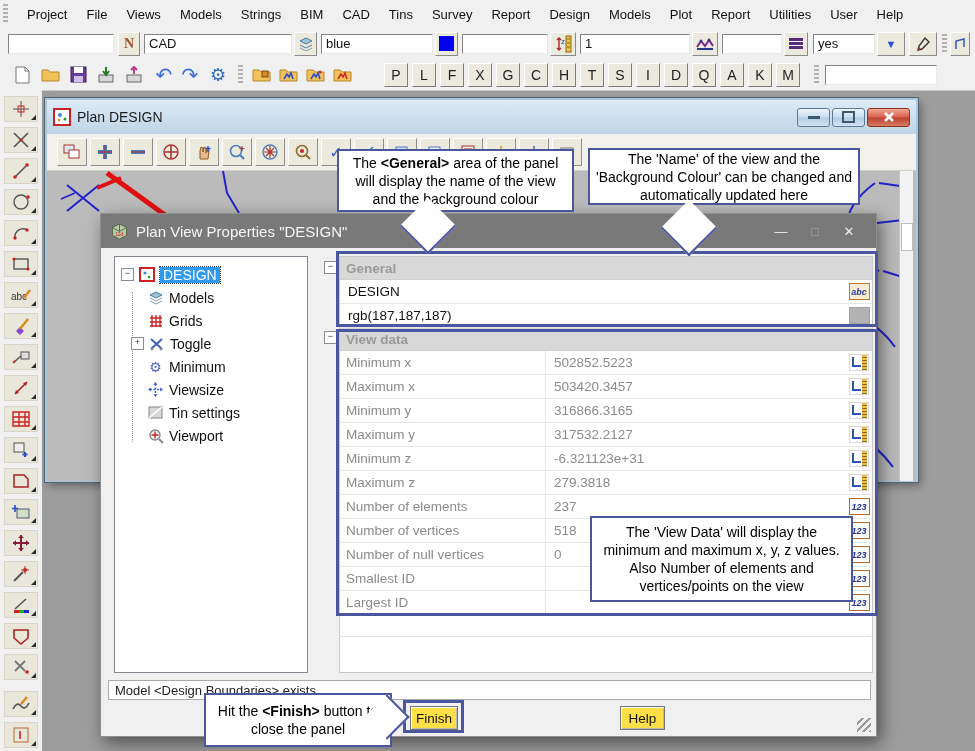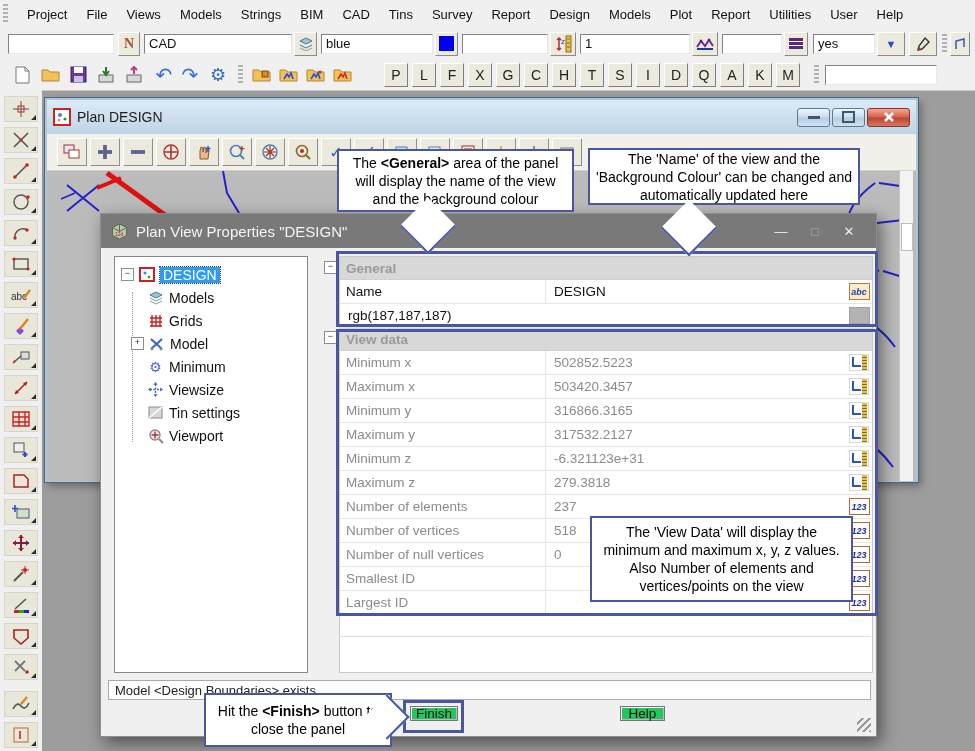--- a/index.html
+++ b/index.html
@@ -91,21 +91,21 @@
             font:italic bold 9px "Liberation Sans",sans-serif;display:flex;align-items:center;justify-content:center}
   .icon-swatch{width:19px;height:15px;background:#b3b3b3;border:1px solid #a0a0a0}
   .icon-axis{width:18px;height:15px;background:#fff;border:1px solid #d8d8d8;position:relative}
   .icon-axis::before{content:"";position:absolute;right:1px;top:0;bottom:0;width:5px;
             background:repeating-linear-gradient(180deg,#e8c04b 0 2px,#8a6a22 2px 3px)}
   .icon-axis::after{content:"";position:absolute;left:2px;top:2px;width:7px;height:8px;
             border-left:2px solid #2a56b0;border-bottom:2px solid #2a56b0}
 
   .dlg-status{position:absolute;left:7px;top:466px;width:763px;height:20px;background:#fff;
               border:1px solid #a9a9a9;font-size:13px;color:#222;display:flex;align-items:center;padding-left:6px;box-sizing:border-box}
-  .win-btn{position:absolute;height:15px;background:#22c55e;border:1px solid #757575;
+  .win-btn{position:absolute;height:24px;background:#fde047;border:1px solid #757575;
            box-shadow:inset 1px 1px 0 #fff,inset -1px -1px 0 #b9b9b9;font-size:13.5px;color:#111;
            display:flex;align-items:center;justify-content:center;box-sizing:border-box}
   .resize-grip{position:absolute;right:5px;bottom:4px;width:14px;height:14px;
            background:repeating-linear-gradient(135deg,transparent 0 3px,#9a9a9a 3px 5px)}
 
   
   .anno-rect{position:absolute;border:3px solid #4a569d;z-index:20;pointer-events:none;box-sizing:border-box}
   .callout{position:absolute;background:#fff;border:2px solid #4a569d;z-index:30;box-sizing:border-box;
            font-size:14px;line-height:18px;color:#000;text-align:center;display:flex;align-items:center;justify-content:center;padding:2px 6px}
   .diamond{position:absolute;background:#fff;z-index:31;transform:rotate(45deg)}
@@ -584,21 +584,21 @@
       </div>
       <div class="tree-row tree-child" style="padding-left:16px">
         <div class="expbox">+</div>
         <div class="tree-ico">
             <svg width="15" height="14" viewBox="0 0 15 14">
               <path d="M2 2l11 10M13 2L2 12" stroke="#3a62c0" stroke-width="2"></path>
               <circle cx="3" cy="12" r="1.4" fill="#888"></circle>
               <circle cx="12" cy="12" r="1.4" fill="#888"></circle>
             </svg>
           </div>
-        <span>Model</span>
+        <span>Toggle</span>
       </div>
       <div class="tree-row tree-child">
         <div class="tree-ico" style="color:#5566cc;font-size:14px">⚙</div>
         <span>Minimum</span>
       </div>
       <div class="tree-row tree-child">
         <div class="tree-ico">
             <svg width="15" height="15" viewBox="0 0 15 15">
               <path d="M7.5 2v11M2 7.5h11" stroke="#3a62c0" stroke-width="1.4" stroke-dasharray="2 1.5"></path>
               <path d="M7.5 0l-2 2.8h4zM7.5 15l-2-2.8h4zM0 7.5l2.8-2v4zM15 7.5l-2.8-2v4z" fill="#3a62c0"></path>
@@ -628,21 +628,20 @@
     </div>
 
     <div class="prop-grid">
       <div class="pg-expand">
         <div class="expbox" style="position:absolute;left:3px;top:5px">−</div>
         <div class="expbox" style="position:absolute;left:3px;top:75px">−</div>
       </div>
       <div class="pg-rows">
         <div class="pg-hdr">General</div>
         <div class="pg-row">
-          <div class="pg-label">Name</div>
           <div class="pg-value">DESIGN</div>
           <div class="pg-icon">
               <span class="icon-abc">abc</span>
             </div>
         </div>
         <div class="pg-row">
           <div class="pg-value">rgb(187,187,187)</div>
           <div class="pg-icon">
               <span class="icon-swatch"></span>
             </div>

